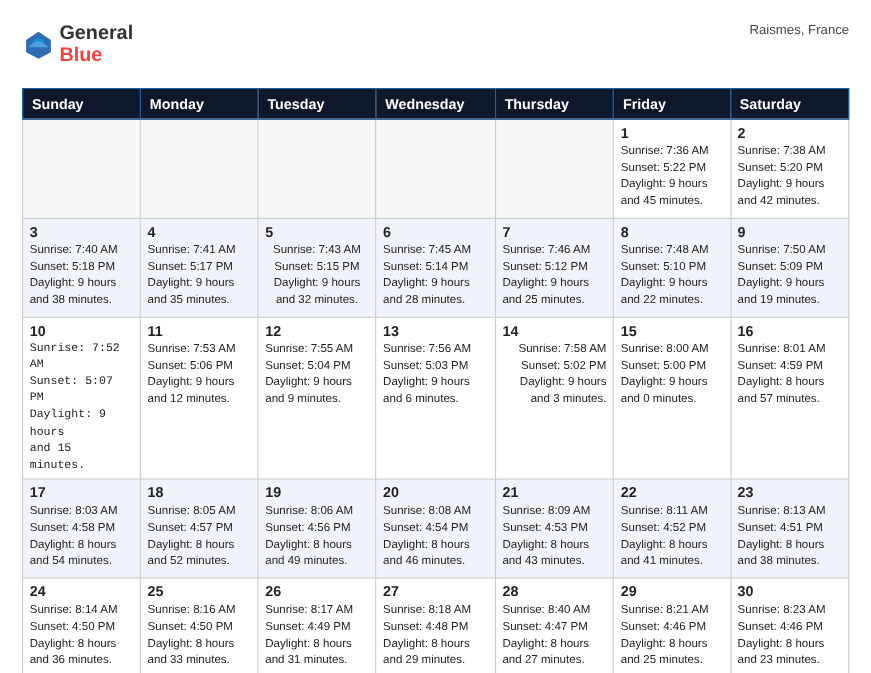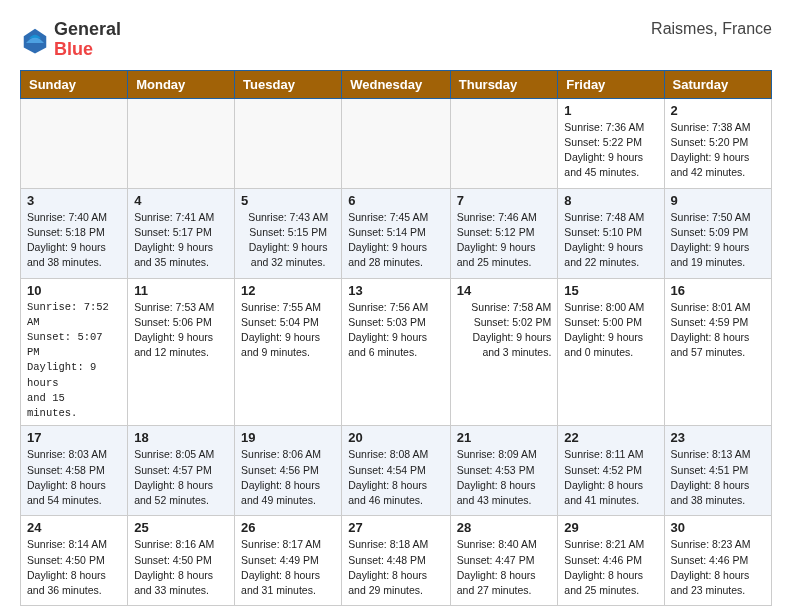--- a/index.html
+++ b/index.html
@@ -7,21 +7,21 @@
       font-family: Arial, sans-serif;
       background: #fff;
       width: 792px;
       min-height: 612px;
       padding: 20px;
     }
     .header {
       display: flex;
       justify-content: space-between;
       align-items: flex-start;
-      margin-bottom: 10px;
+      margin-bottom: 20px;
       gap: 41px;
     }
     .logo {
       display: flex;
       align-items: center;
     }
     .logo-text {
       display: flex;
       flex-direction: column;
       font-size: 18px;
@@ -37,30 +37,30 @@
     }
     .title-block {
       text-align: right;
     }
     .month-title {
       font-size: 36px;
       font-weight: bold;
       color: #222;
     }
     .location {
-      font-size: 16px;
+      font-size: 12px;
       color: #444;
     }
     .calendar {
       width: 100%;
       border-collapse: collapse;
       border: 1px solid #ccc;
     }
     .calendar th {
-      background-color: #a16207;
+      background-color: #0f172a;
       color: #fff;
       font-size: 13px;
       font-weight: bold;
       padding: 6px 8px;
       border: 1px solid #2060a0;
       text-align: left;
     }
     .calendar td {
       vertical-align: top;
       border: 1px solid #ccc;

